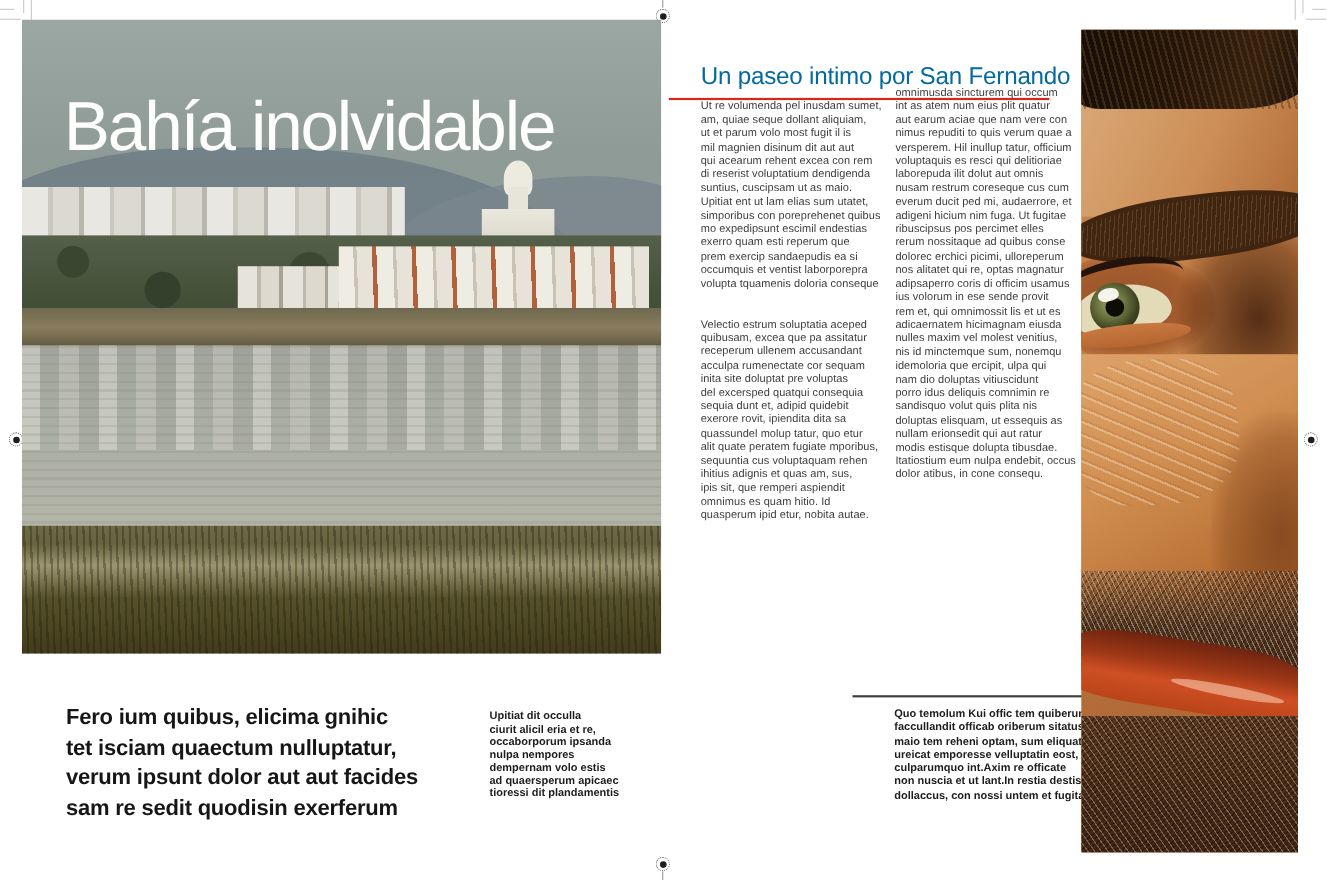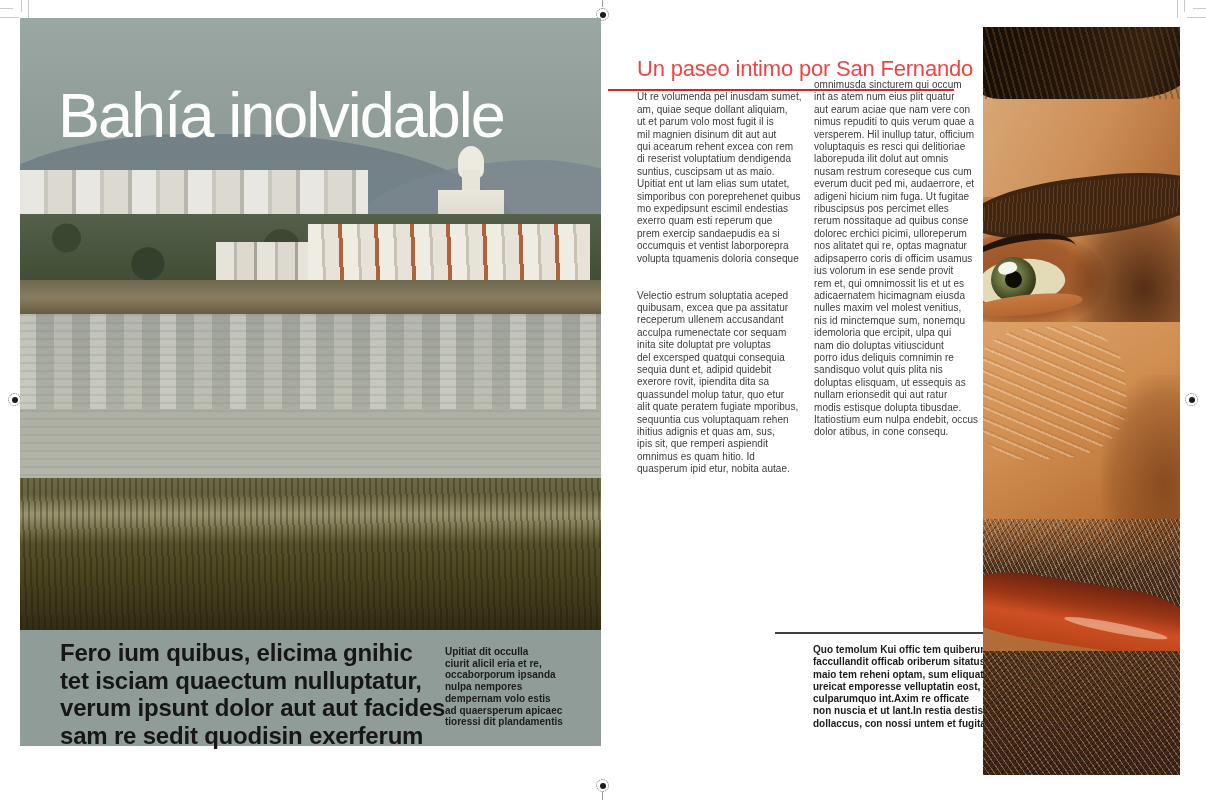--- a/index.html
+++ b/index.html
@@ -6,21 +6,21 @@
   .canvas{position:relative;width:1206px;height:800px;background:#ffffff;overflow:hidden;
           font-family:"Liberation Sans",sans-serif;color:#222;}
 
   
   .crop{position:absolute;background:#c9c9c9;}
   .regmark{position:absolute;width:11px;height:11px;border:1px dotted #6a6a6a;border-radius:50%;background:#fff;}
   .regmark::before{content:"";position:absolute;left:2.5px;top:2.5px;width:6px;height:6px;border-radius:50%;background:#1e1e1e;}
   .regstem{position:absolute;width:1px;background:#9a9a9a;}
 
   
-  .bay{position:absolute;left:20px;top:18px;width:581px;height:728px;overflow:hidden;background:#8f9c98;}
+  .bay{position:absolute;left:20px;top:18px;width:581px;height:576px;overflow:hidden;background:#8f9c98;}
   .bay *{position:absolute;}
   .bay-sky{left:0;top:0;width:100%;height:210px;background:linear-gradient(180deg,#9ba7a3 0%,#8d9a96 62%,#929e99 100%);}
   .bay-mtn{left:-70px;top:116px;width:580px;height:120px;background:#6f7d85;border-radius:45% 55% 0 0/95% 110% 0 0;opacity:.85;}
   .bay-mtn2{left:320px;top:142px;width:330px;height:90px;background:#79868d;border-radius:60% 40% 0 0/100% 80% 0 0;opacity:.8;}
   .bay-bldg-left{left:0;top:152px;width:348px;height:48px;background:repeating-linear-gradient(90deg,#e9e7e1 0 24px,#cac7bf 24px 28px,#dcd9d1 28px 52px,#b9b6ad 52px 56px);}
   .bay-bldg-left2{left:0;top:197px;width:332px;height:27px;background:repeating-linear-gradient(90deg,#d8d0c0 0 20px,#c08d55 20px 34px,#e4e0d6 34px 58px,#a8693f 58px 66px);}
   .bay-church-dome{left:438px;top:128px;width:26px;height:32px;background:#edeae0;border-radius:50% 50% 25% 25%;}
   .bay-church-tower{left:442px;top:152px;width:18px;height:28px;background:#e7e4d9;}
   .bay-church-body{left:418px;top:172px;width:66px;height:44px;background:linear-gradient(180deg,#eae7dc,#d5d1c4);}
   .bay-trees{left:0;top:196px;width:100%;height:80px;background:linear-gradient(180deg,#54604a 0%,#47533b 55%,#3e4a33 100%);}
@@ -39,28 +39,28 @@
   .bay-water::after{content:"";position:absolute;inset:0;
     background:repeating-linear-gradient(180deg,rgba(122,128,116,.18) 0 2px,transparent 2px 8px);}
   .bay-marsh{left:0;top:460px;width:100%;height:152px;background:linear-gradient(180deg,#6d6a47 0%,#5a552f 35%,#4a431f 65%,#332c15 100%);}
   .bay-marsh::before{content:"";position:absolute;left:0;top:16px;width:100%;height:50px;
     background:linear-gradient(180deg,rgba(205,196,160,0) 0%,rgba(205,196,160,.55) 40%,rgba(190,180,140,.25) 75%,rgba(190,180,140,0) 100%);}
   .bay-marsh::after{content:"";position:absolute;inset:0;
     background:repeating-linear-gradient(88deg,rgba(28,24,10,.32) 0 2px,transparent 2px 6px);}
   .bay-title{left:38px;top:24px;font-size:63px;font-weight:400;letter-spacing:-2px;color:#fdfdfc;line-height:1;}
 
   
-  .deck{position:absolute;left:60px;top:639px;width:390px;font-size:24px;line-height:27.5px;
+  .deck{position:absolute;left:60px;top:639px;width:390px;font-size:20px;line-height:27.5px;
         font-weight:700;letter-spacing:-0.2px;color:#161616;white-space:pre-line;}
   .photo-caption{position:absolute;left:445px;top:646px;width:135px;font-size:10px;line-height:11.7px;
         font-weight:700;color:#1c1c1c;white-space:pre-line;}
 
   
   .headline{position:absolute;left:637px;top:56px;margin:0;font-size:22px;font-weight:400;
-        letter-spacing:-0.2px;color:#ef4444;line-height:1.2;white-space:nowrap;}
+        letter-spacing:-0.2px;color:#0369a1;line-height:1.2;white-space:nowrap;}
   .headline-rule{position:absolute;left:608px;top:89px;width:346px;height:2px;background:#d9251c;}
   .bodycol{position:absolute;top:79px;width:172px;font-size:10px;line-height:12.4px;
         letter-spacing:.05px;color:#3c3c3c;white-space:pre-line;}
   .bodycol p{margin:0 0 12px 0;white-space:pre-line;}
   .col1{left:637px;}
   .col2{left:814px;}
   .caption-rule{position:absolute;left:775px;top:632px;width:211px;height:2px;background:#3f3f3f;}
   .article-caption{position:absolute;left:813px;top:644px;width:185px;font-size:10px;line-height:12.3px;
         font-weight:700;color:#1c1c1c;white-space:pre-line;}
 

